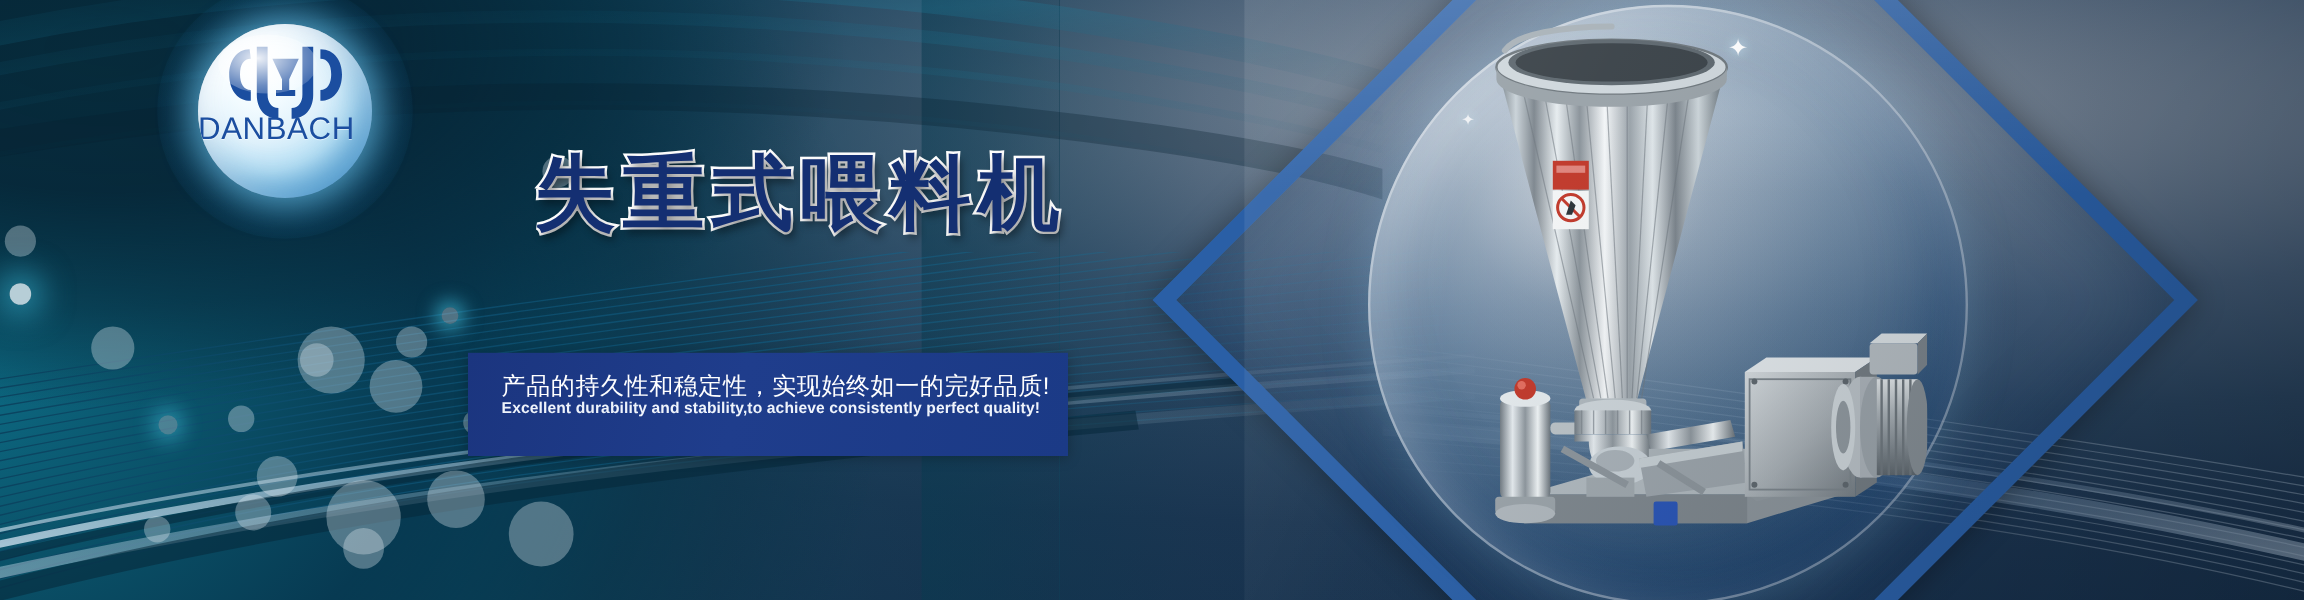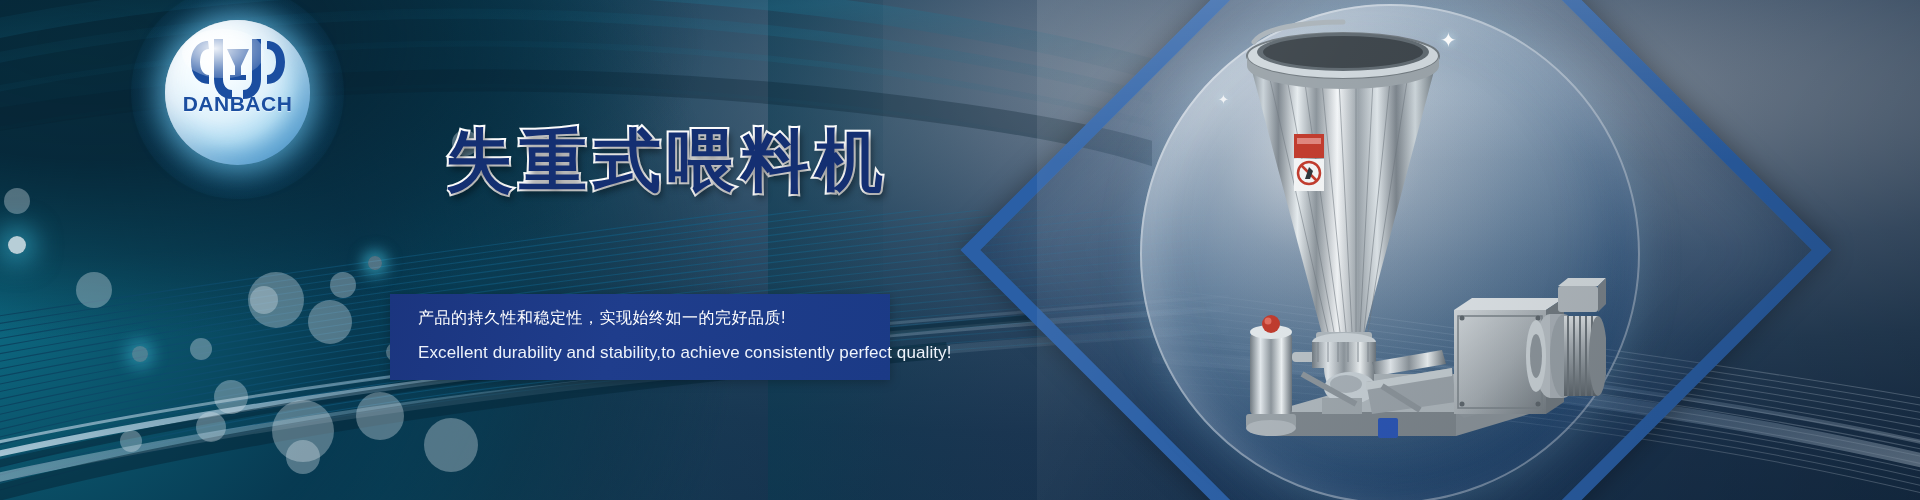--- a/index.html
+++ b/index.html
@@ -57,22 +57,22 @@
     box-shadow:0 0 26px 6px rgba(120,205,245,.55), inset -10px -12px 26px rgba(40,110,170,.45), inset 8px 10px 20px rgba(255,255,255,.75);
     overflow:hidden;
   }
   .logo-sphere::after{
     content:""; position:absolute; left:12%; top:6%; width:56%; height:34%;
     border-radius:50%;
     background:radial-gradient(ellipse at 40% 40%, rgba(255,255,255,.92) 0%, rgba(255,255,255,.35) 55%, rgba(255,255,255,0) 100%);
   }
   .logo-mark{ position:absolute; left:50%; top:36%; transform:translate(-50%,-50%); width:96px; height:74px; }
   .logo-text{
-    position:absolute; left:0; right:0; top:72px; text-align:center;
-    color:#1b4ea0; font-weight:bold; font-size:21px; letter-spacing:.5px;
+    position:absolute; left:0; right:0; top:72px; 
+    color:#1b4ea0; font-weight:normal; font-size:26px; letter-spacing:.5px;
     text-shadow:0 1px 0 rgba(255,255,255,.55);
   }
 
   
   .title{
     position:absolute; left:445px; top:116px;
     font-size:68px; font-weight:bold; letter-spacing:6px;
     color:#142f72;
     -webkit-text-stroke:4px #ffffff;
     paint-order:stroke fill;
@@ -81,25 +81,25 @@
   }
 
   
   .tagbox{
     position:absolute; left:390px; top:294px; width:500px; height:86px;
     background:linear-gradient(105deg,#1b357f 0%, #1f3d8c 45%, #1b3a86 100%);
     box-shadow:0 2px 10px rgba(0,0,0,.25);
   }
   .tag-cn{
     position:absolute; left:28px; top:14px;
-    color:#ffffff; font-size:16px; letter-spacing:.5px; white-space:nowrap;
+    color:#ffffff; font-size:20px; letter-spacing:.5px; white-space:nowrap;
   }
   .tag-en{
-    position:absolute; left:28px; top:49px;
-    color:#eef3fb; font-size:17px; letter-spacing:.1px; white-space:nowrap;
+    position:absolute; left:28px; top:38px;
+    color:#eef3fb; font-size:13px; letter-spacing:.1px; white-space:nowrap;font-weight:bold;
   }
 
   
   .diamond-wrap{
     position:absolute; left:1088px; top:-58px; width:616px; height:616px;
   }
   .diamond{
     position:absolute; inset:0;
     transform:rotate(45deg);
     border:14px solid #2a5fa6;

